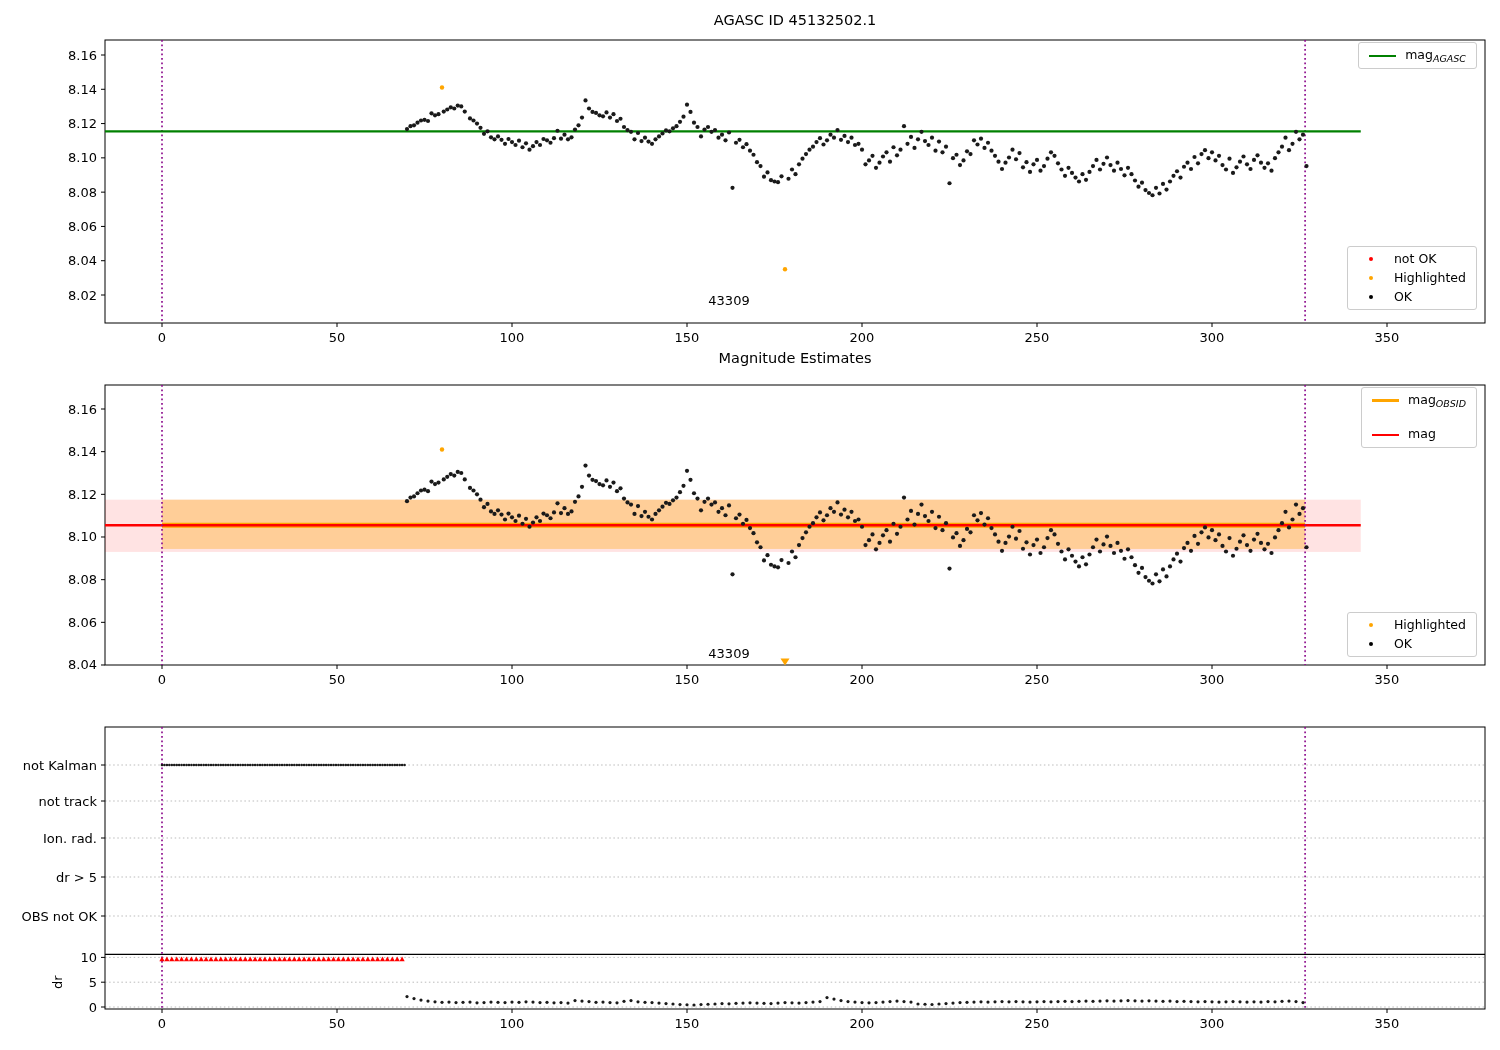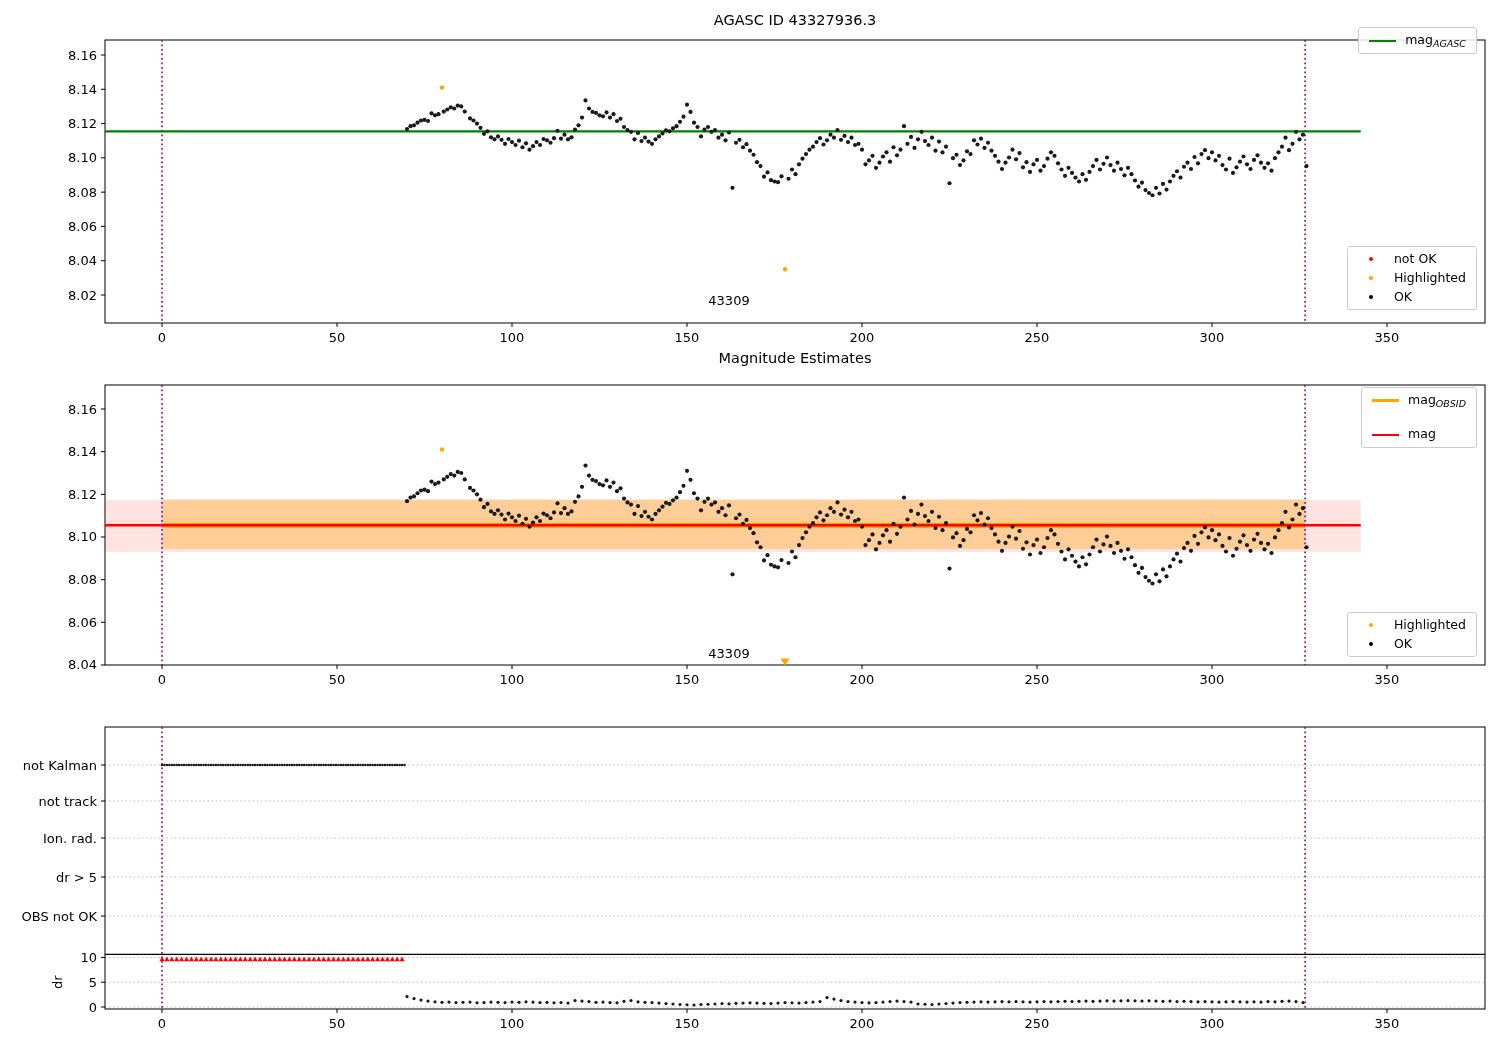--- a/index.html
+++ b/index.html
@@ -938,24 +938,24 @@
         <circle cx="1261" cy="1002.04" r="1.6" fill="#1a1a1a"></circle>
         <circle cx="1268" cy="1001.544" r="1.6" fill="#1a1a1a"></circle>
         <circle cx="1275" cy="1001.792" r="1.6" fill="#1a1a1a"></circle>
         <circle cx="1282" cy="1001.296" r="1.6" fill="#1a1a1a"></circle>
         <circle cx="1289" cy="1001.048" r="1.6" fill="#1a1a1a"></circle>
         <circle cx="1296" cy="1001.544" r="1.6" fill="#1a1a1a"></circle>
         <circle cx="1303" cy="1002.536" r="1.6" fill="#1a1a1a"></circle>
       </g>
   </svg>
 
-  <div class="title" style="left:795px;top:12px;">AGASC ID 43327936.3</div>
+  <div class="title" style="left:795px;top:12px;">AGASC ID 45132502.1</div>
   <div class="title" style="left:795px;top:350px;">Magnitude Estimates</div>
 
-  <div class="legend" style="top:27px;right:23px;">
+  <div class="legend" style="top:42px;right:23px;">
     <div class="lrow">
       <span class="sw-line" style="border-top-color: rgb(0, 128, 0);"></span>
       <span><span>mag</span><span class="sub">AGASC</span></span>
     </div>
   </div>
 
   <div class="legend" style="top:246px;right:23px;margin-left:8px;">
     <div class="lrow">
       <span class="sw-dotbox">
           <span class="dot" style="background: rgb(255, 0, 0);"></span>

